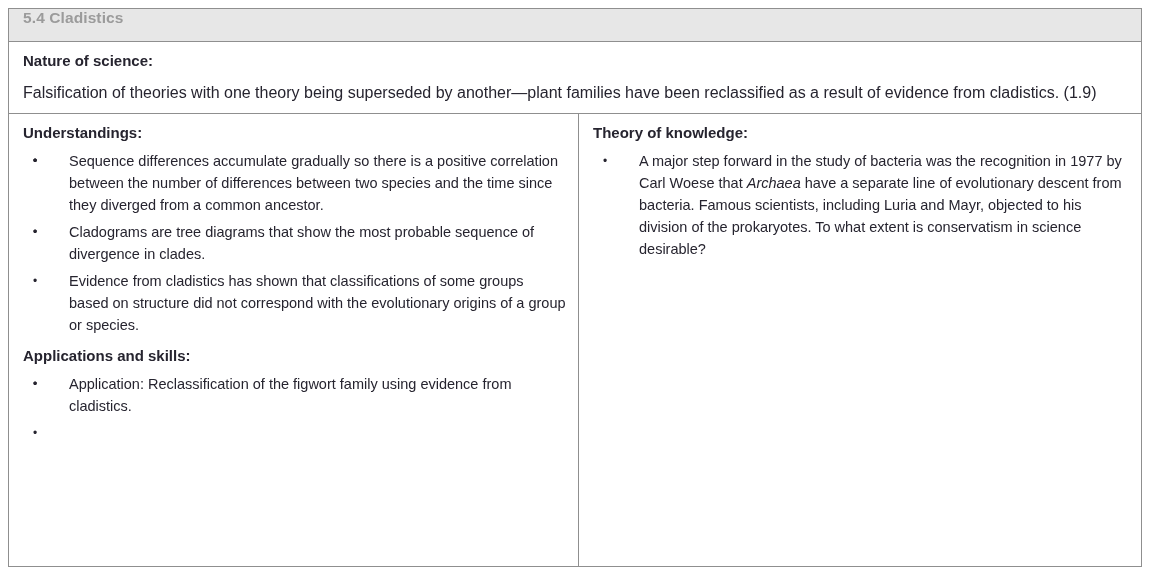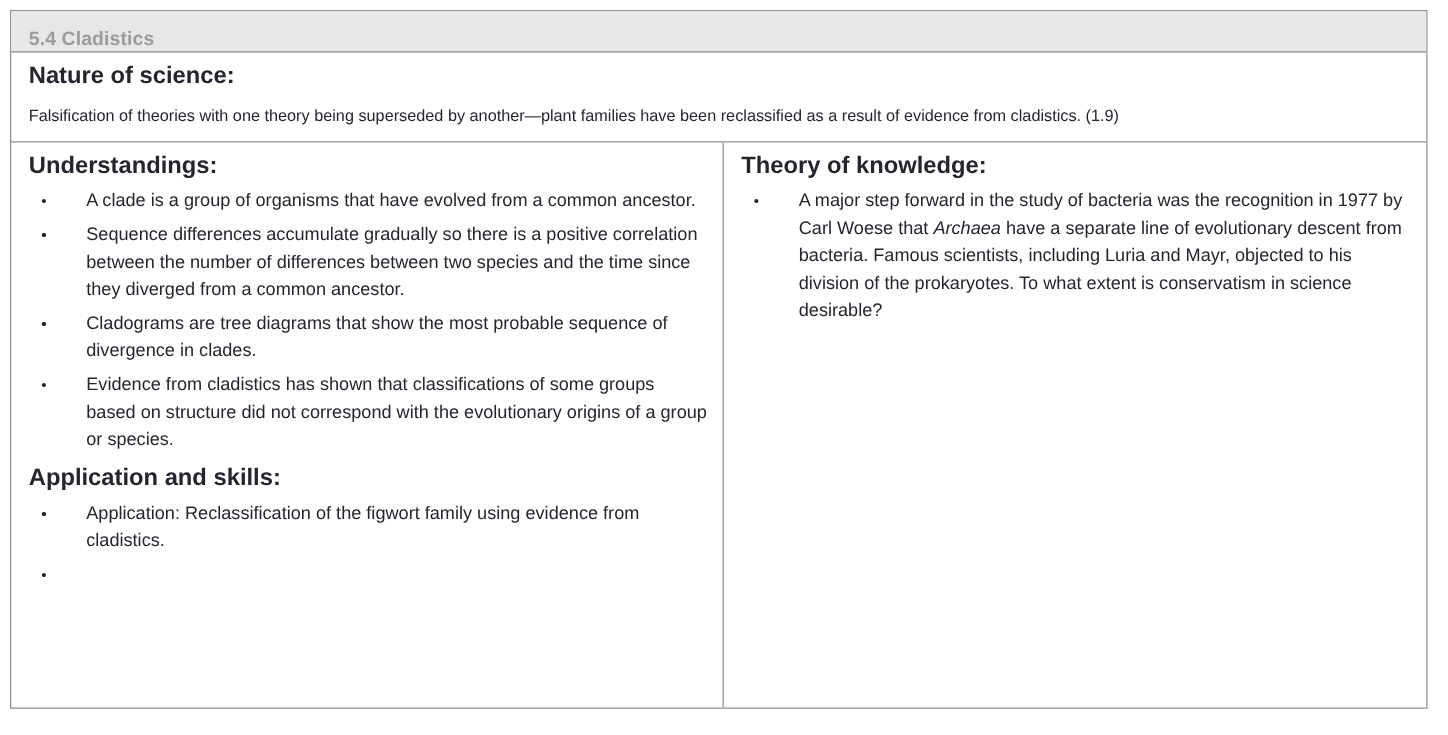--- a/index.html
+++ b/index.html
@@ -24,41 +24,41 @@
     background: #fff;
     display: flex;
     flex-direction: column;
   }
   .header-row {
     height: 33px;
     flex: 0 0 33px;
     background: var(--header-bg);
     border-bottom: 1px solid var(--border);
     display: flex;
-    align-items: flex-end;
+    align-items: flex-start;
     padding-left: 14px;
     font-weight: bold;
     font-size: 15.5px;
     color: var(--header-text);
     letter-spacing: 0.1px;
   }
   .nos-row {
     flex: 0 0 72px;
     border-bottom: 1px solid var(--border);
     padding: 8px 14px 8px 14px;
   }
   .cell-heading {
     font-weight: bold;
-    font-size: 19px;
+    font-size: 15px;
     line-height: 22px;
     color: var(--body-text);
   }
   .nos-text {
     margin-top: 11px;
-    font-size: 13px;
+    font-size: 16px;
     line-height: 20px;
     white-space: nowrap;
   }
   .columns {
     flex: 1 1 auto;
     display: flex;
     align-items: stretch;
     min-height: 0;
   }
   .col {
@@ -100,29 +100,29 @@
   <div class="nos-row">
     <div class="cell-heading">Nature of science:</div>
     <div class="nos-text">Falsification of theories with one theory being superseded by another—plant families have been reclassified as a result of evidence from cladistics. (1.9)</div>
   </div>
 
   <div class="columns">
 
     <div class="col left">
       <div class="cell-heading">Understandings:</div>
       <ul class="bullets">
-          <li><span class="bullet">•</span><span class="li-text">A clade is a group of organisms that have evolved from a common ancestor.</span></li>
+          <li><span class="bullet">•</span></li>
           <li><span class="bullet">•</span></li>
           <li><span class="bullet">•</span><span class="li-text">Sequence differences accumulate gradually so there is a positive correlation between the number of differences between two species and the time since they diverged from a common ancestor.</span></li>
           <li><span class="bullet">•</span></li>
           <li><span class="bullet">•</span><span class="li-text">Cladograms are tree diagrams that show the most probable sequence of divergence in clades.</span></li>
           <li><span class="bullet">•</span><span class="li-text">Evidence from cladistics has shown that classifications of some groups based on structure did not correspond with the evolutionary origins of a group or species.</span></li>
         </ul>
 
-      <div class="cell-heading subheading">Application and skills:</div>
+      <div class="cell-heading subheading">Applications and skills:</div>
       <ul class="bullets">
           <li><span class="bullet">•</span></li>
           <li><span class="bullet">•</span><span class="li-text">Application: Reclassification of the figwort family using evidence from cladistics.</span></li>
           <li><span class="bullet">•</span></li>
         </ul>
     </div>
 
     <div class="col right">
       <div class="cell-heading">Theory of knowledge:</div>
       <ul class="bullets">

